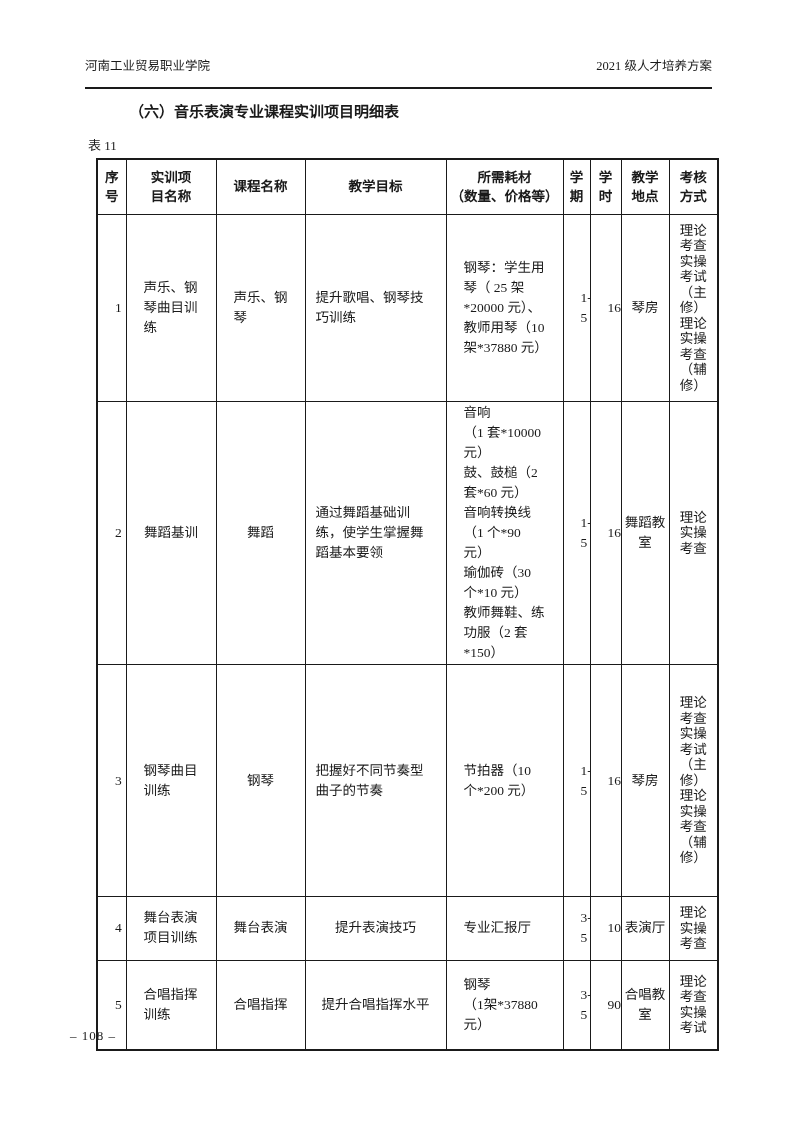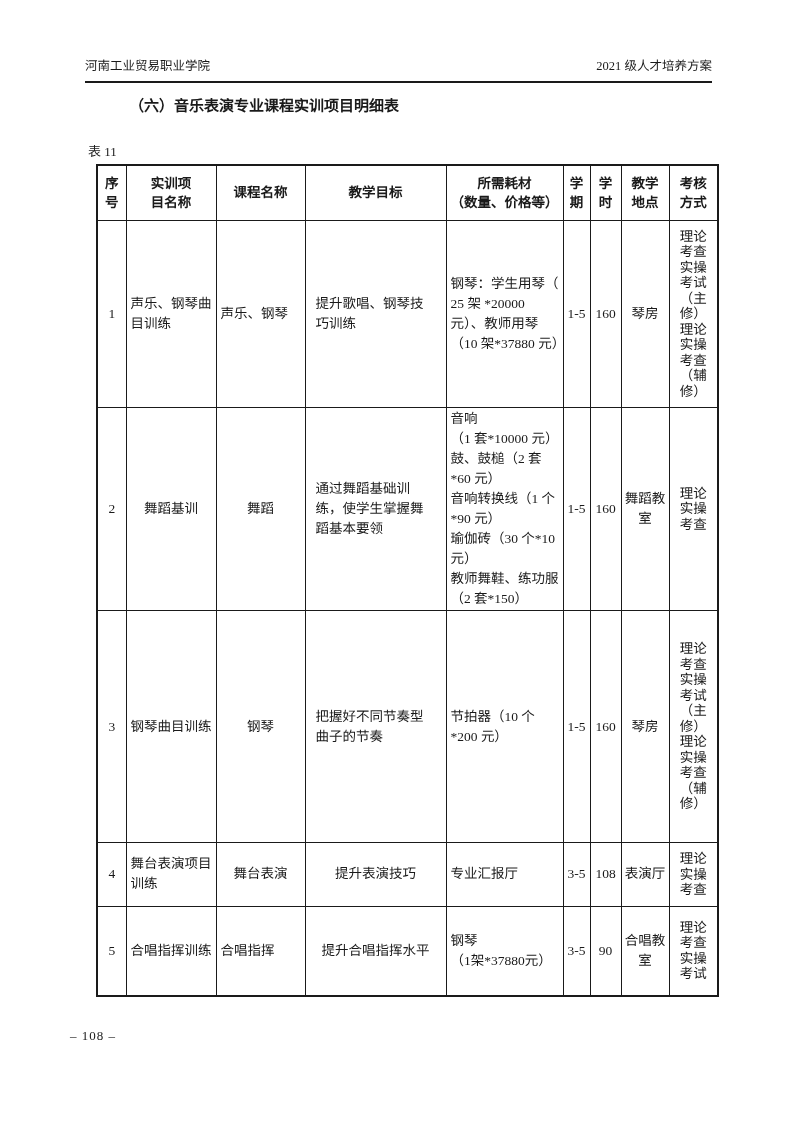--- a/index.html
+++ b/index.html
@@ -10,32 +10,32 @@
     background:#ffffff;
     color:#1a1a1a;
     font-family:"Liberation Serif","DejaVu Serif",serif;
     overflow:hidden;
   }
   .content { padding:58px 81px 0 85px; }
 
   .running-header {
     display:flex; justify-content:space-between; align-items:baseline;
     font-size:12.5px; line-height:16px;
-    padding-bottom:7px;
+    padding-bottom:13px;
     border-bottom:2px solid #1a1a1a;
   }
 
   .section-title {
     margin:13px 0 0 44px;
     font-size:15px; font-weight:bold; line-height:20px;
   }
 
   .caption-row {
     position:relative;
-    margin-top:22px; height:22px;
+    margin-top:10px; height:22px;
     text-align:right;
   }
   .caption-label {
     position:absolute; left:3px; top:3px;
     font-size:13px; font-weight:normal;
   }
   .caption-title { font-size:15.5px; font-weight:bold; line-height:22px; }
 
   table.detail-table {
     margin:4px 0 0 11px;
@@ -43,21 +43,21 @@
     table-layout:fixed;
     width:621px;
     font-size:13.5px;
   }
   .detail-table th, .detail-table td {
     border:1px solid #1a1a1a;
     vertical-align:middle;
     text-align:center;
     white-space:pre-line;
     line-height:20px;
-    padding:1px 4px;
+    padding:1px 17px;
     overflow:hidden;
   }
   .detail-table { border:2px solid #1a1a1a; }
   .detail-table thead th { font-weight:bold; line-height:19px; padding:1px 2px; }
   thead tr { height:55px; }
   tbody tr:nth-child(1){ height:170px; }
   tbody tr:nth-child(2){ height:201px; }
   tbody tr:nth-child(3){ height:232px; }
   tbody tr:nth-child(4){ height:62px; }
   tbody tr:nth-child(5){ height:90px; }

